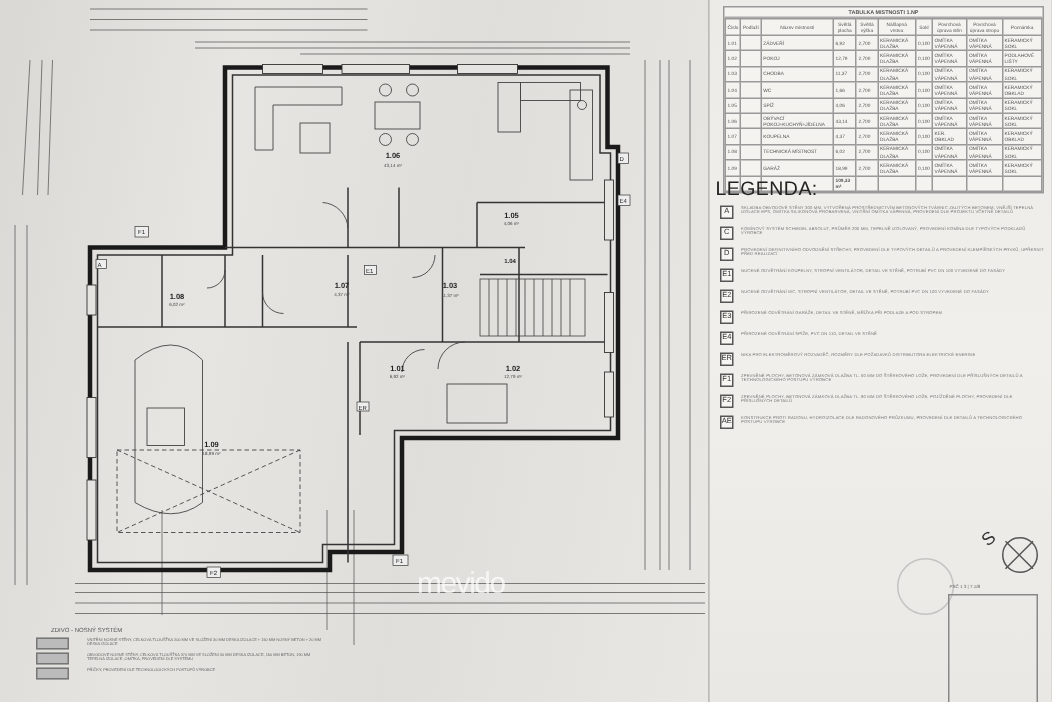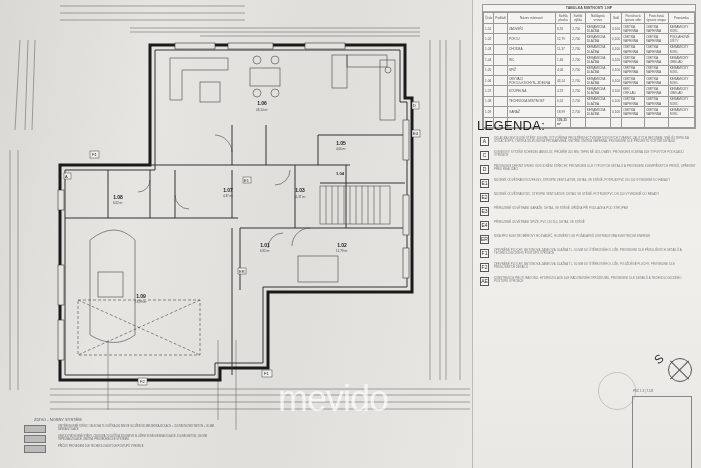--- a/index.html
+++ b/index.html
@@ -17,21 +17,21 @@
   .legend h2{margin:0 0 4px 1px;font-size:13px;font-weight:normal;letter-spacing:0.3px;color:#222;}
   .lg-row{display:flex;align-items:flex-start;margin-bottom:5px;}
   .lg-key{width:7px;height:7px;border:1px solid #555;font-size:5px;line-height:7px;text-align:center;margin:0 5px 0 4px;flex:none;color:#333;background:#f6f5f1;}
   .lg-text{font-size:2.8px;line-height:3.4px;color:#777;letter-spacing:0.1px;}
   .hmot{position:absolute;left:24px;top:413px;}
   .hmot h2{margin:0;font-size:13px;font-weight:normal;color:#222;}
   .hmot .sub{font-size:4px;color:#555;margin:4px 0 3px 10px;}
   .hmot-row{display:flex;align-items:flex-start;margin:2px 0 2px 0;}
   .hmot-sw{width:20px;height:6px;border:1px solid #777;background:#bbb;margin-right:12px;flex:none;}
   .hmot-text{font-size:2.6px;line-height:3.2px;color:#666;width:160px;}
-  .watermark{position:absolute;left:278px;top:378px;font-size:36px;color:rgba(255,255,255,0.7);letter-spacing:-1px;}
+  .watermark{position:absolute;left:278px;top:378px;font-size:20px;color:rgba(255,255,255,0.7);letter-spacing:-1px;}
   .stamp{position:absolute;left:598px;top:372px;width:36px;height:36px;border-radius:50%;border:1px solid #aaa;opacity:0.6;}
   .north{position:absolute;left:668px;top:358px;width:22px;height:22px;border-radius:50%;border:1px solid #555;}
   .north:before,.north:after{content:"";position:absolute;left:10px;top:-2px;width:1px;height:26px;background:#555;}
   .north:before{transform:rotate(45deg);}
   .north:after{transform:rotate(-45deg);}
   .s-mark{position:absolute;left:655px;top:352px;font-size:12px;color:#333;transform:rotate(-40deg);}
   .title-block{position:absolute;left:632px;top:396px;width:58px;height:72px;border:1px solid #888;}
   .tb-text{position:absolute;left:633px;top:389px;font-size:3px;color:#666;}
 </style>
 </head>

